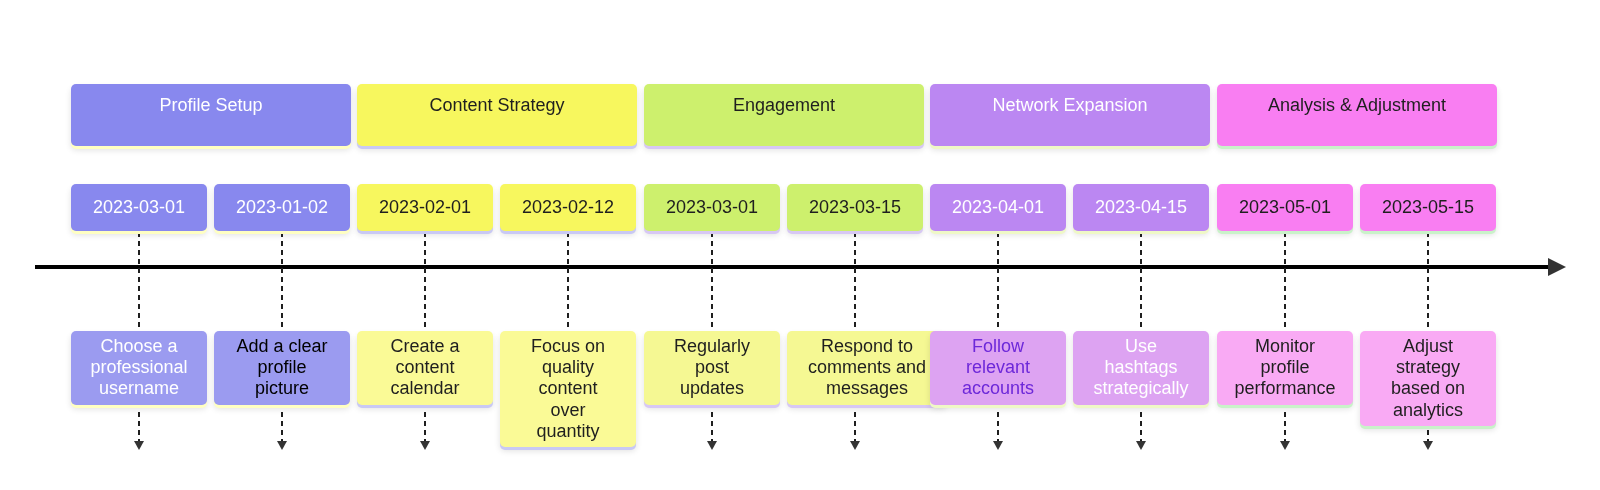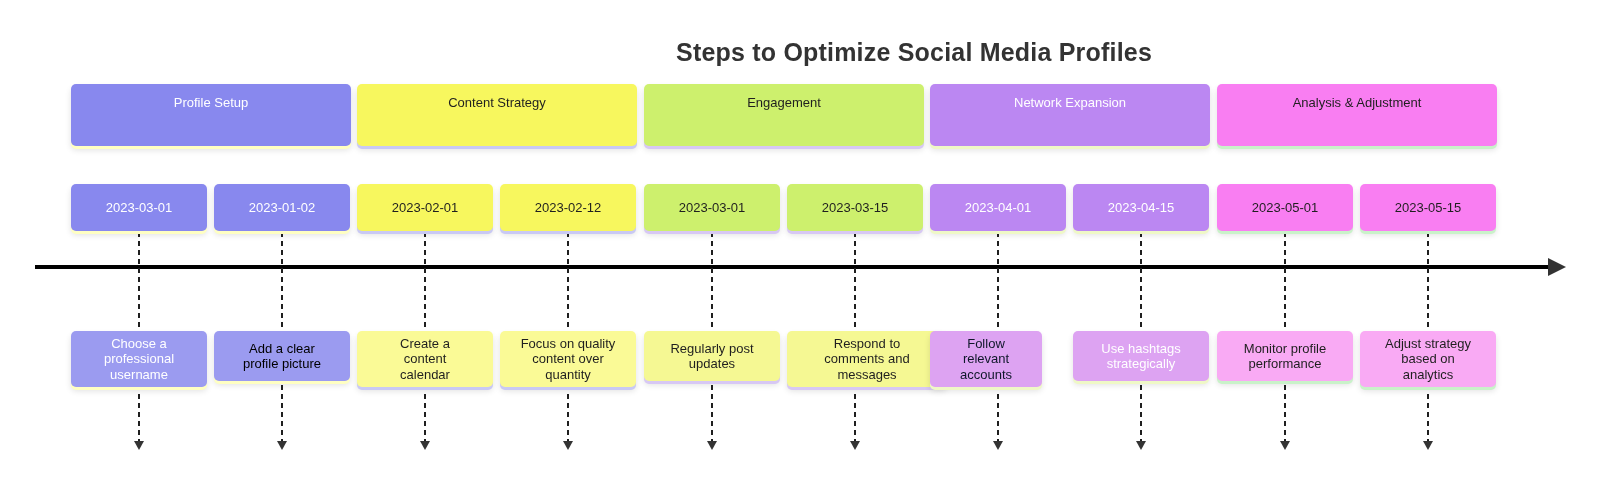--- a/index.html
+++ b/index.html
@@ -6,21 +6,21 @@
   .canvas{
     position:relative;width:1600px;height:490px;background:#ffffff;overflow:hidden;
     font-family:"Liberation Sans", sans-serif;
   }
   .title{
     position:absolute;top:38px;left:664px;width:500px;text-align:center;
     font-size:25px;font-weight:bold;color:#333333;letter-spacing:0.2px;
   }
   .box{
     position:absolute;box-sizing:border-box;border-radius:5px;z-index:2;
-    text-align:center;font-size:13px;
+    text-align:center;font-size:18px;
   }
   .section-header{
     top:84px;height:62px;width:280px;padding-top:11px;
   }
   .date-box{
     top:184px;height:47px;width:136px;
     display:flex;align-items:center;justify-content:center;
   }
   .task-box{
     top:331px;width:136px;min-height:50px;padding:5px 20px;
@@ -41,21 +41,20 @@
   .axis-arrow{
     position:absolute;top:258px;left:1548px;width:0;height:0;z-index:0;
     border-top:9px solid transparent;border-bottom:9px solid transparent;
     border-left:18px solid #333333;
   }
 </style>
 </head>
 <body>
 
 <div class="canvas">
-  <div class="title">Steps to Optimize Social Media Profiles</div>
   <div class="axis-line"></div>
   <div class="axis-arrow"></div>
   <div id="nodes">
   <div class="box section-header" style="left: 71px; width: 280px; background: rgb(136, 136, 238); color: rgb(255, 255, 255); box-shadow: rgb(255, 255, 194) 0px 3px 0px 0px, rgba(0, 0, 0, 0.12) 0px 4px 6px;">
     <span>Profile Setup</span>
   </div>
 
   <div>
     <div class="dash-line" style="left: 138px;"></div>
     <div class="down-arrow" style="left: 134px;"></div>
@@ -133,21 +132,21 @@
   <div class="box section-header" style="left: 930px; width: 280px; background: rgb(187, 135, 242); color: rgb(255, 255, 255); box-shadow: rgb(239, 248, 198) 0px 3px 0px 0px, rgba(0, 0, 0, 0.12) 0px 4px 6px;">
     <span>Network Expansion</span>
   </div>
 
   <div>
     <div class="dash-line" style="left: 997px;"></div>
     <div class="down-arrow" style="left: 993px;"></div>
     <div class="box date-box" style="left: 930px; width: 136px; background: rgb(187, 135, 242); color: rgb(255, 255, 255); box-shadow: rgb(239, 248, 198) 0px 3px 0px 0px, rgba(0, 0, 0, 0.12) 0px 4px 6px;">
       <span>2023-04-01</span>
     </div>
-    <div class="box task-box" style="left: 930px; width: 112px; background: rgb(221, 163, 242); color: #0f172a; box-shadow: rgb(239, 248, 198) 0px 3px 0px 0px, rgba(0, 0, 0, 0.12) 0px 4px 6px;">
+    <div class="box task-box" style="left: 930px; width: 136px; background: rgb(221, 163, 242); color: #6d28d9; box-shadow: rgb(239, 248, 198) 0px 3px 0px 0px, rgba(0, 0, 0, 0.12) 0px 4px 6px;">
       <span>Follow relevant accounts</span>
     </div>
   </div>
 
   <div>
     <div class="dash-line" style="left: 1140px;"></div>
     <div class="down-arrow" style="left: 1136px;"></div>
     <div class="box date-box" style="left: 1073px; width: 136px; background: rgb(187, 135, 242); color: rgb(255, 255, 255); box-shadow: rgb(239, 248, 198) 0px 3px 0px 0px, rgba(0, 0, 0, 0.12) 0px 4px 6px;">
       <span>2023-04-15</span>
     </div>

